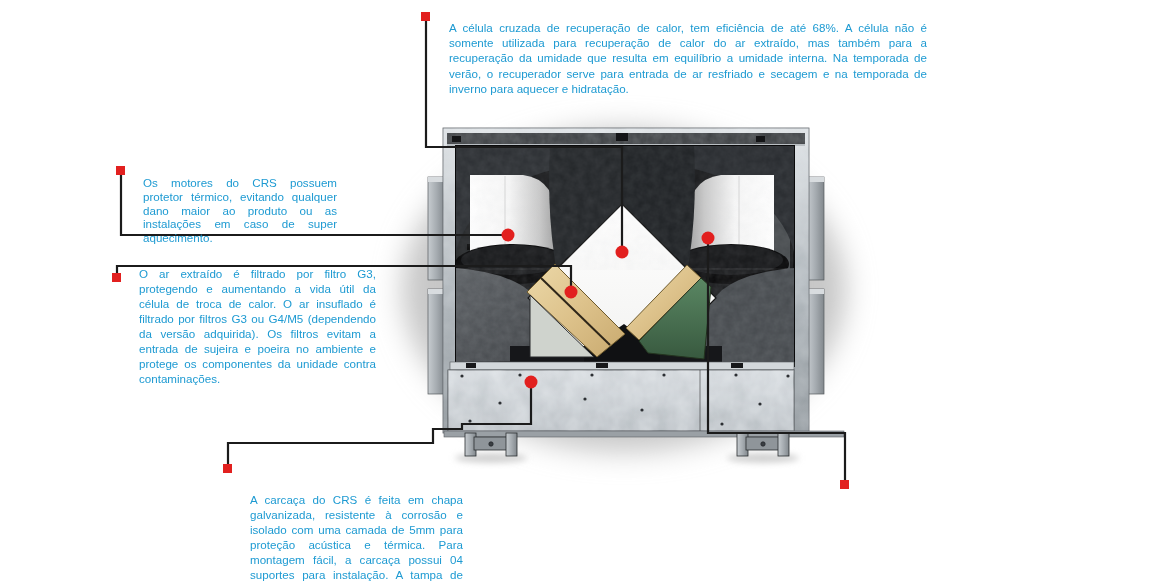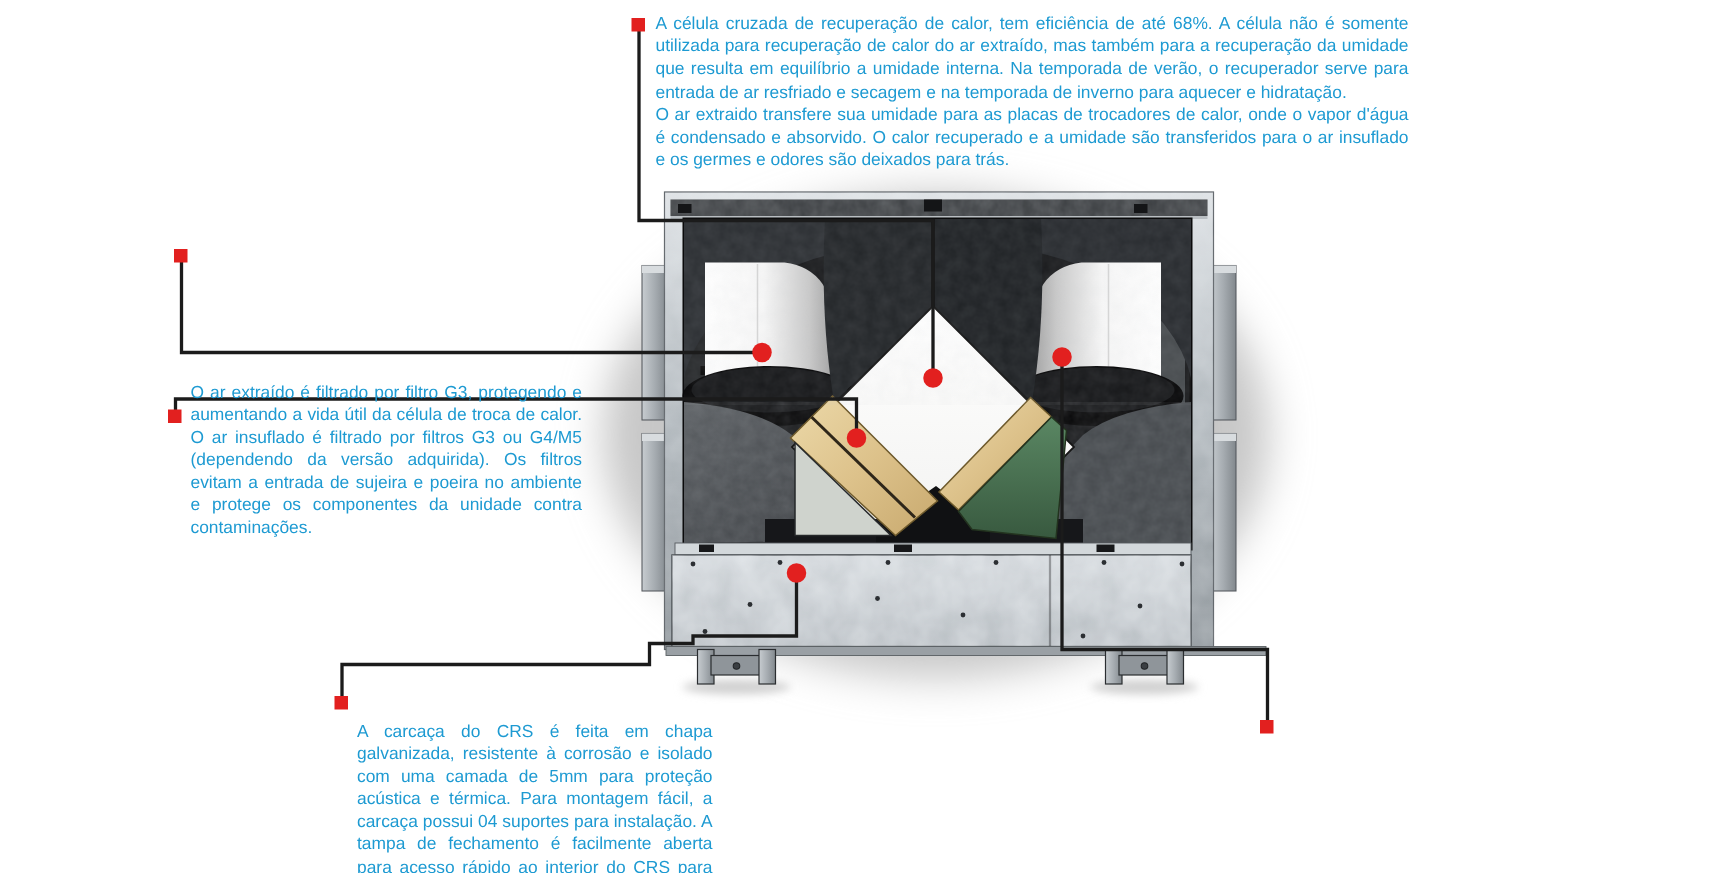--- a/index.html
+++ b/index.html
@@ -1,21 +1,21 @@
 <!DOCTYPE html>
 <html style="--text-blue: #1d9ad2; --marker-red: #e2201f; --connector-dark: #1b1b1b; --filter-yellow: #ddc28b; --filter-green: #4b7b57; --galvanized-gray: #c6ccd1;"><head>
 <meta charset="utf-8">
 <style>
   html,body{margin:0;padding:0;background:#ffffff;}
   #canvas{position:relative;width:1150px;height:582px;background:#ffffff;overflow:hidden;
           font-family:"Liberation Sans","DejaVu Sans",sans-serif;}
   #scene{position:absolute;left:0;top:0;width:1150px;height:582px;}
   .callout{position:absolute;color:var(--text-blue,#1d9ad2);font-size:11.6px;line-height:15.2px;
            text-align:justify;letter-spacing:0;}
-  .callout p{margin:0;padding:0;}
+  .callout p{margin:12px;padding:0;}
   .co1{left:437px;top:8px;width:502px;}
   .co2{left:131px;top:164px;width:218px;line-height:13.8px;}
   .co3{left:127px;top:254px;width:261px;line-height:15px;}
   .co4{left:238px;top:480px;width:237px;line-height:15.1px;}
   .co5{left:853px;top:452px;width:175px;line-height:14.8px;font-size:11.4px;}
   .connector{stroke:var(--connector-dark,#1b1b1b);stroke-width:2.2;fill:none;}
   .anchor-square{fill:var(--marker-red,#e2201f);}
   .target-dot{fill:var(--marker-red,#e2201f);}
 </style>
 </head>
@@ -226,21 +226,23 @@
       <circle class="target-dot" cx="508" cy="235" r="6.5"></circle>
       <circle class="target-dot" cx="622" cy="252" r="6.5"></circle>
       <circle class="target-dot" cx="708" cy="238" r="6.5"></circle>
       <circle class="target-dot" cx="571" cy="292" r="6.5"></circle>
       <circle class="target-dot" cx="531" cy="382" r="6.5"></circle>
     </g>
   </svg>
 
   <div class="callout co1">
     <p>A célula cruzada de recuperação de calor,  tem eficiência de até 68%. A célula não é somente utilizada para recuperação de calor do ar extraído, mas também para a recuperação da umidade que resulta em equilíbrio a umidade interna. Na temporada de verão, o recuperador serve para entrada de ar resfriado e secagem e na temporada de inverno para aquecer e hidratação.</p>
-    <p>O ar extraido transfere sua umidade para as placas de trocadores de calor, onde o vapor d'água é condensado e absorvido. O calor recuperado e a umidade são transferidos para o ar insuflado e os germes e odores são deixados para trás.</p>
+  </div>
+  <div class="callout co2">
+    <p>Os motores do CRS possuem protetor térmico, evitando qualquer dano maior ao produto ou as instalações em caso de super aquecimento.</p>
   </div>
   <div class="callout co3">
     <p>O ar extraído é filtrado por filtro G3, protegendo e aumentando a vida útil da célula de troca de calor. O ar insuflado é filtrado por filtros G3 ou G4/M5 (dependendo da versão adquirida). Os filtros evitam a entrada de sujeira e poeira no ambiente e protege os componentes da unidade contra contaminações.</p>
   </div>
   <div class="callout co4">
     <p>A carcaça do CRS é feita em chapa galvanizada, resistente à corrosão e isolado com uma camada de 5mm para proteção acústica e térmica. Para montagem fácil, a carcaça possui 04 suportes para instalação. A tampa de fechamento é facilmente aberta para acesso rápido ao interior do CRS para troca dos filtros ou realizar manutenções.</p>
   </div>
 
 </div>
 

